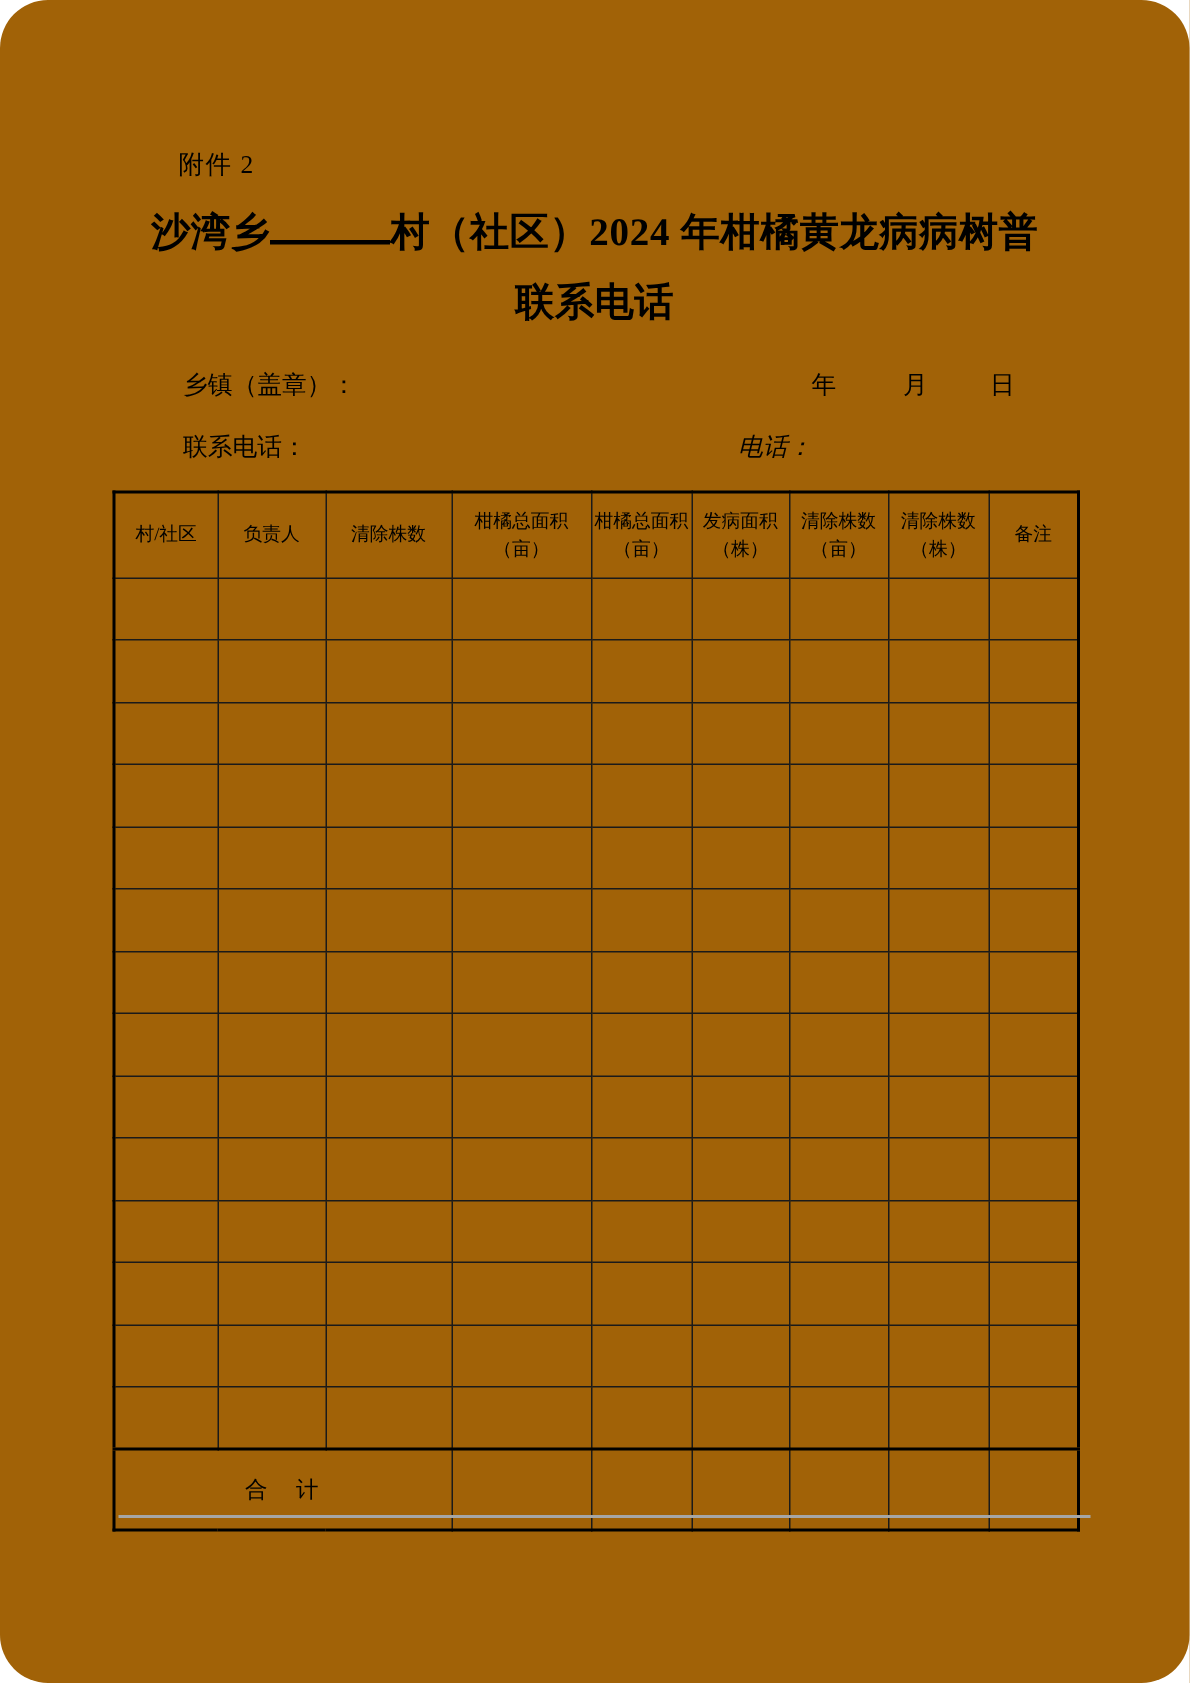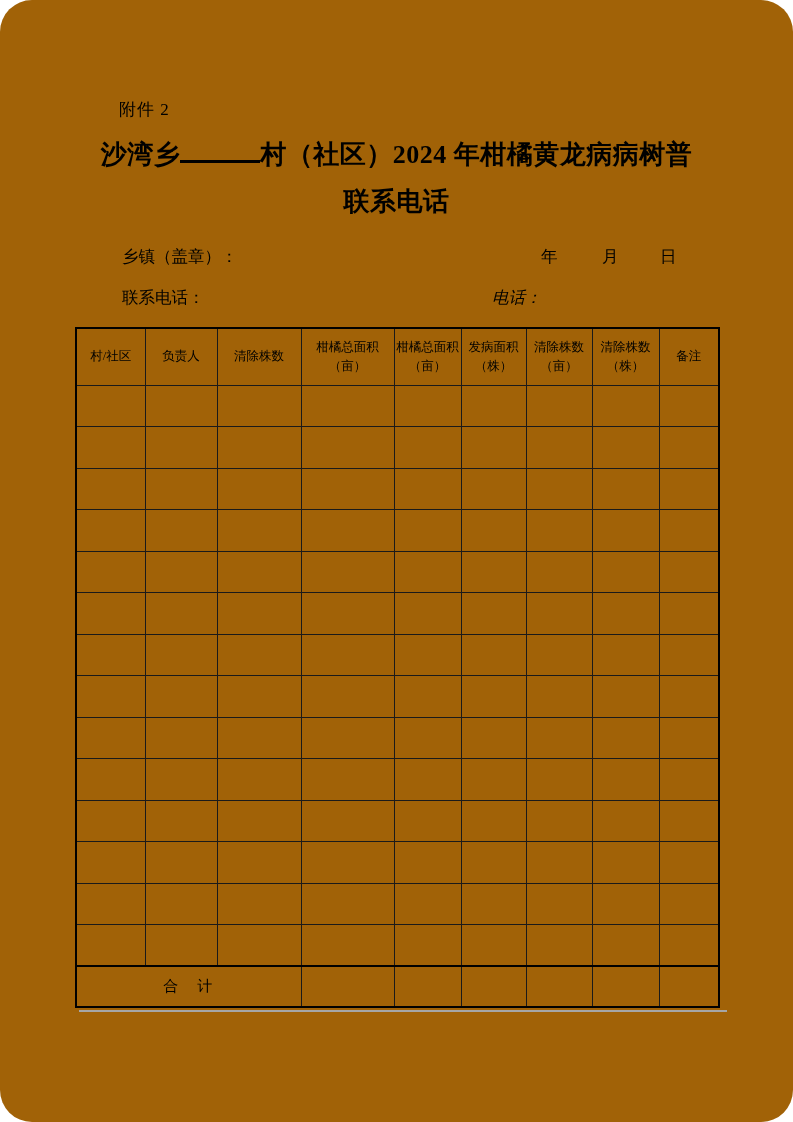--- a/index.html
+++ b/index.html
@@ -63,21 +63,21 @@
     overflow: hidden;
   }
   table.survey thead tr { height: 57px; margin-top: 19px; }
   table.survey th {
     font-weight: normal;
     font-size: 12.5px;
     line-height: 19px;
     white-space: pre-line;
   }
   table.survey tbody tr { height: 41.5px; }
-  table.survey tr.total-row { height: 41px; border-top: 2px solid #000; padding-left: 42px; }
+  table.survey tr.total-row { height: 54px; border-top: 2px solid #000; padding-left: 42px; }
   table.survey tr.total-row td.total-cell {
     font-size: 15px;
     letter-spacing: 2px;
   }
   .table-shadow {
     position: absolute;
     left: 79px; top: 1010px;
     width: 648px; height: 2px;
     background: #a6a6a6;
   }

